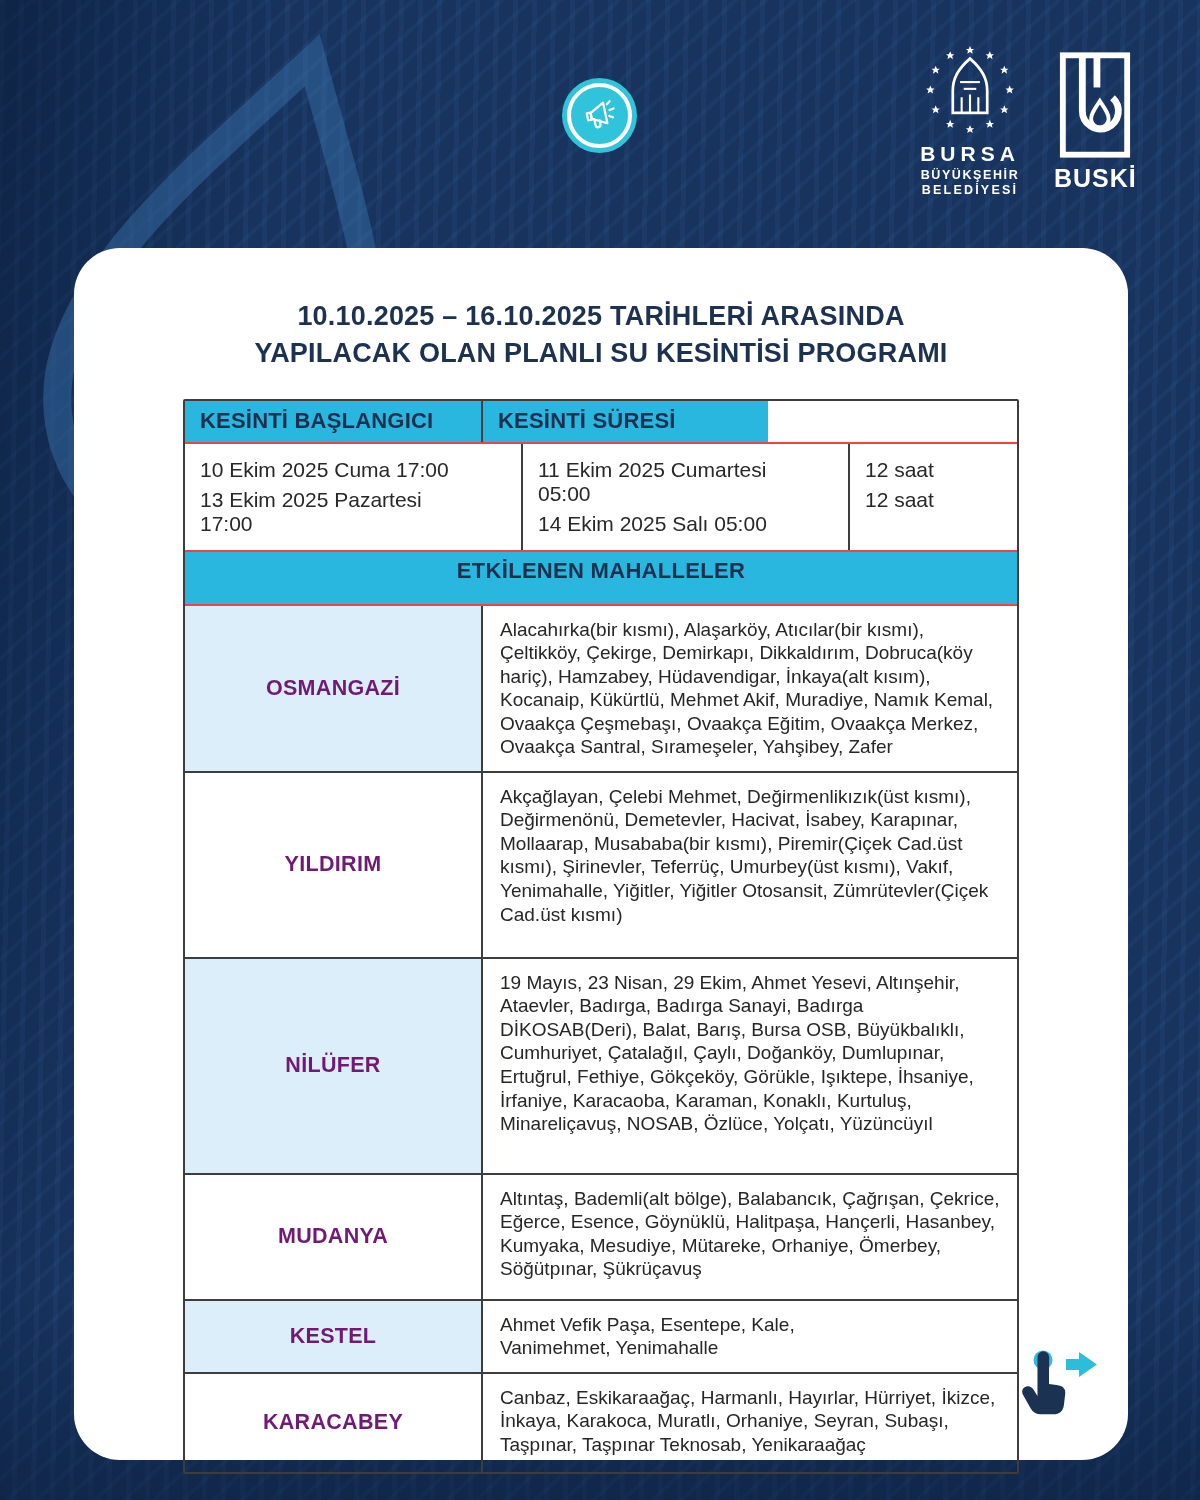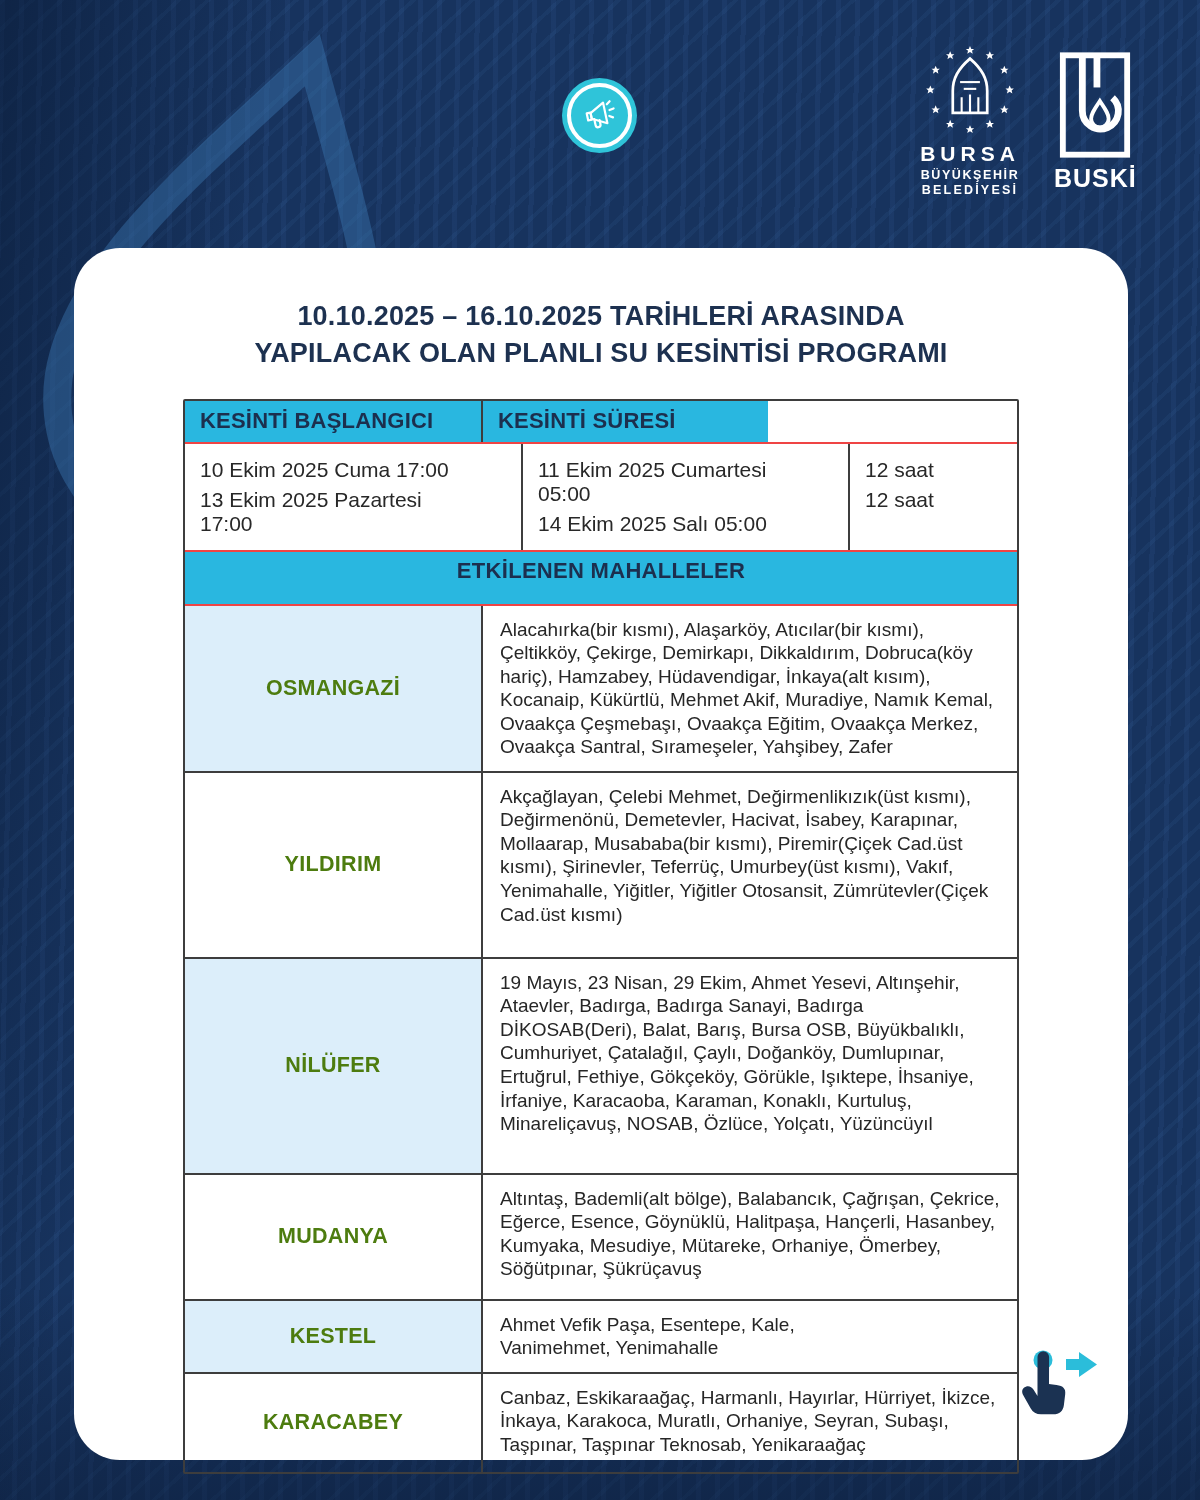--- a/index.html
+++ b/index.html
@@ -73,21 +73,21 @@
   .td { padding:8px 15px; }
   .td p { font-size:21px; color:#282828; margin:6px 0; }
 
   .band {
     background:#29b7e0; color:#1c2f4e; font-weight:700; font-size:22px;
     text-align:center; padding:6px 10px 20px; letter-spacing:.3px;
   }
 
   .dname {
     display:flex; align-items:center; justify-content:center;
-    font-weight:700; font-size:21.5px; color:#4d7c0f; letter-spacing:.3px;
+    font-weight:700; font-size:21.5px; color:#701a75; letter-spacing:.3px;
     text-align:center; padding:16px;
   }
   .dname.alt { background:#dceefa; }
   .dareas {
     font-size:19px; line-height:1.24; color:#262626;
     padding:12px 15px 12px 17px; white-space:pre-line;
   }
   .r-osmangazi { min-height:158px; }
   .r-yildirim  { min-height:186px; }
   .r-nilufer   { min-height:216px; }

